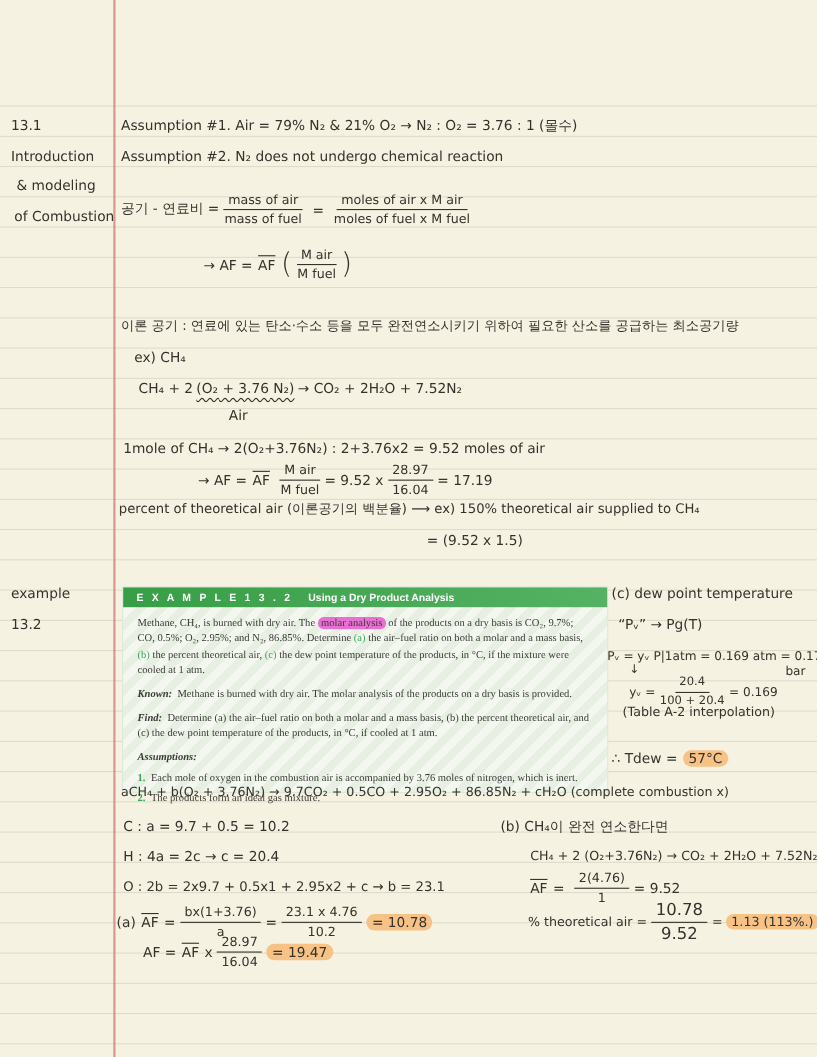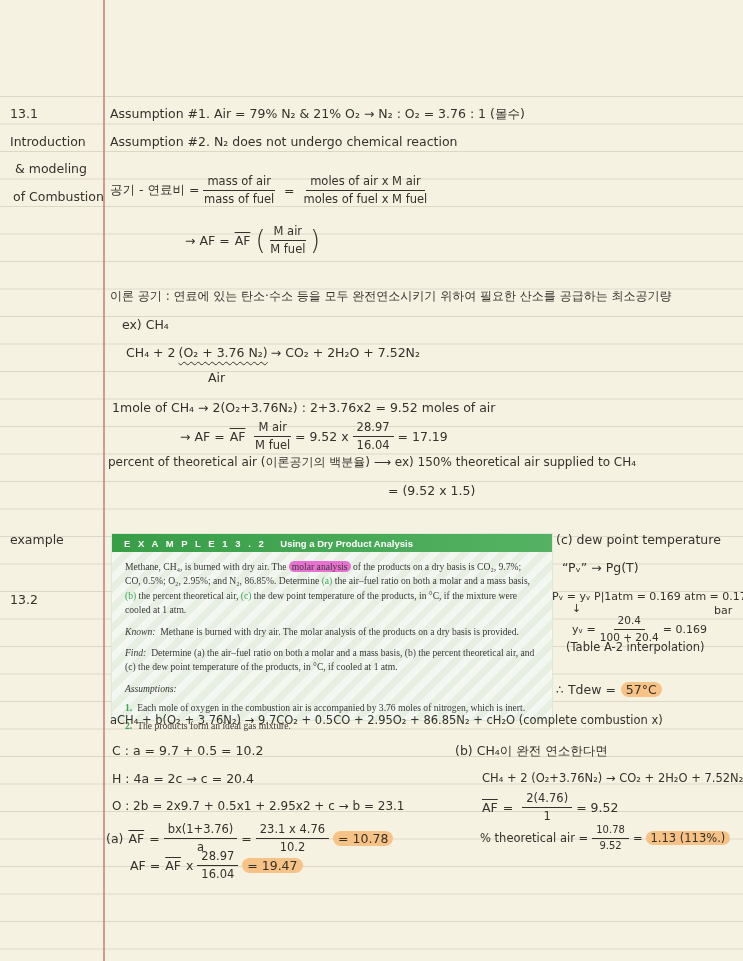--- a/index.html
+++ b/index.html
@@ -25,37 +25,37 @@
   .exbox{position:absolute;left:112px;top:534px;width:440px;height:186px;background:#edf3e9;
     background-image:repeating-linear-gradient(135deg,rgba(255,255,255,.35) 0 7px,rgba(210,228,205,.25) 7px 14px);
     box-shadow:0 0 0 1px #dde8d8;}
   .exhead{height:18px;background:linear-gradient(90deg,#379e46,#55b264);display:flex;align-items:center;
     padding:0 12px;gap:14px;font-family:"Liberation Sans",sans-serif;color:#fff;font-size:9.5px;font-weight:bold;}
   .exhead .lbl{letter-spacing:2.5px;}
   .exbody{padding:8px 13px 0 13px;font-family:"Liberation Serif",serif;font-size:9.6px;line-height:1.5;color:#3a3936;}
   .exbody p{margin:0 0 7px 0;}
   .green{color:#3aa558;}
   .sol{font-family:"Liberation Sans",sans-serif;font-weight:bold;letter-spacing:2.5px;font-size:9.5px;color:#3aa558;margin:6px 0 7px 0;}
-  .lab{font-weight:normal;font-style:italic;}
+  .lab{font-weight:bold;font-style:italic;}
   .asmp{margin:0 0 3px 0;}
   .asmp .n{color:#3aa558;font-weight:bold;margin-right:5px;}
 </style>
 </head>
 <body>
 
 <div class="page">
   <div class="top-mask"></div>
   <div class="red-line"></div>
 
   <div class="hw" style="left:10px;top:106px;">13.1</div>
   <div class="hw" style="left:10px;top:134px;">Introduction</div>
   <div class="hw" style="left:15px;top:161px;">&amp; modeling</div>
   <div class="hw" style="left:13px;top:189px;">of Combustion</div>
   <div class="hw" style="left:10px;top:532px;">example</div>
-  <div class="hw" style="left:10px;top:560px;margin-top:32px;">13.2</div>
+  <div class="hw" style="left:10px;top:560px;">13.2</div>
 
   <div class="hw" style="left:110px;top:106px;">Assumption #1. Air = 79% N₂ &amp; 21% O₂ → N₂ : O₂ = 3.76 : 1 (몰수)</div>
   <div class="hw" style="left:110px;top:134px;">Assumption #2. N₂ does not undergo chemical reaction</div>
 
   <div class="row" style="left:110px;top:167px;height:46px;">
     <span>공기 - 연료비 =</span>
     <span class="frac">
       <span class="num">mass of air</span>
       <span class="den">mass of fuel</span>
     </span>
@@ -165,21 +165,21 @@
     <span>=</span>
     <span class="frac">
       <span class="num">23.1 x 4.76</span>
       <span class="den">10.2</span>
     </span>
     <span class="hl-orange">= 10.78</span>
   </div>
 
   <div class="row" style="left:480px;top:820px;height:36px;font-size:11.5px;">
     <span>% theoretical air =</span>
-    <span class="frac" style="font-size:10px;">
+    <span class="frac" style="font-size:15px;">
       <span class="num">10.78</span>
       <span class="den">9.52</span>
     </span>
     <span>=</span>
     <span class="hl-orange" style="margin-left:3px;">1.13 (113%.)</span>
   </div>
 
   <div class="row" style="left:130px;top:846px;height:38px;">
     <span>AF =</span>
     <span class="ol gap">AF</span>

